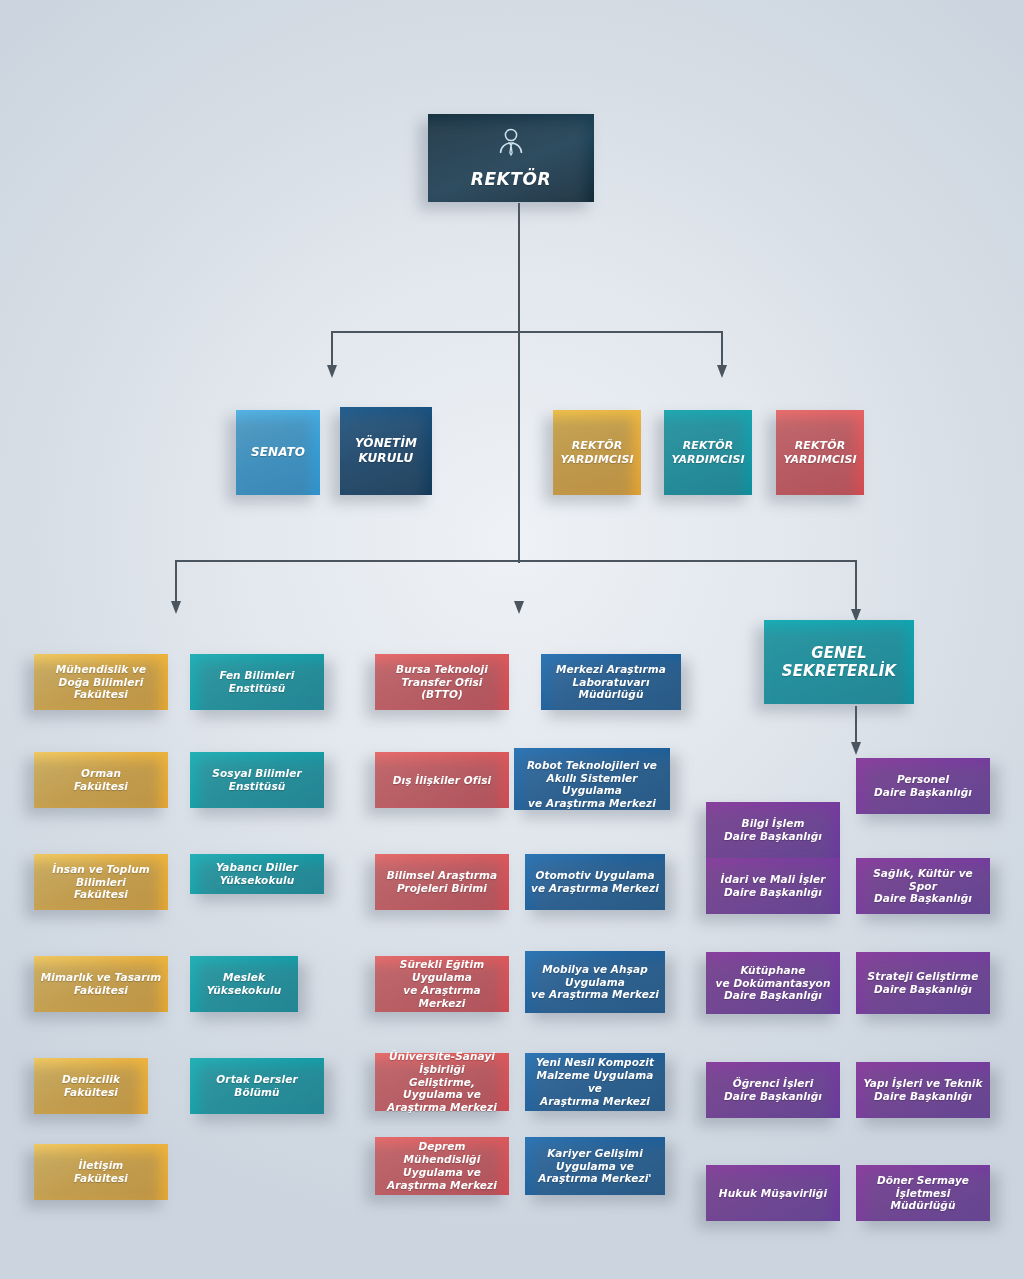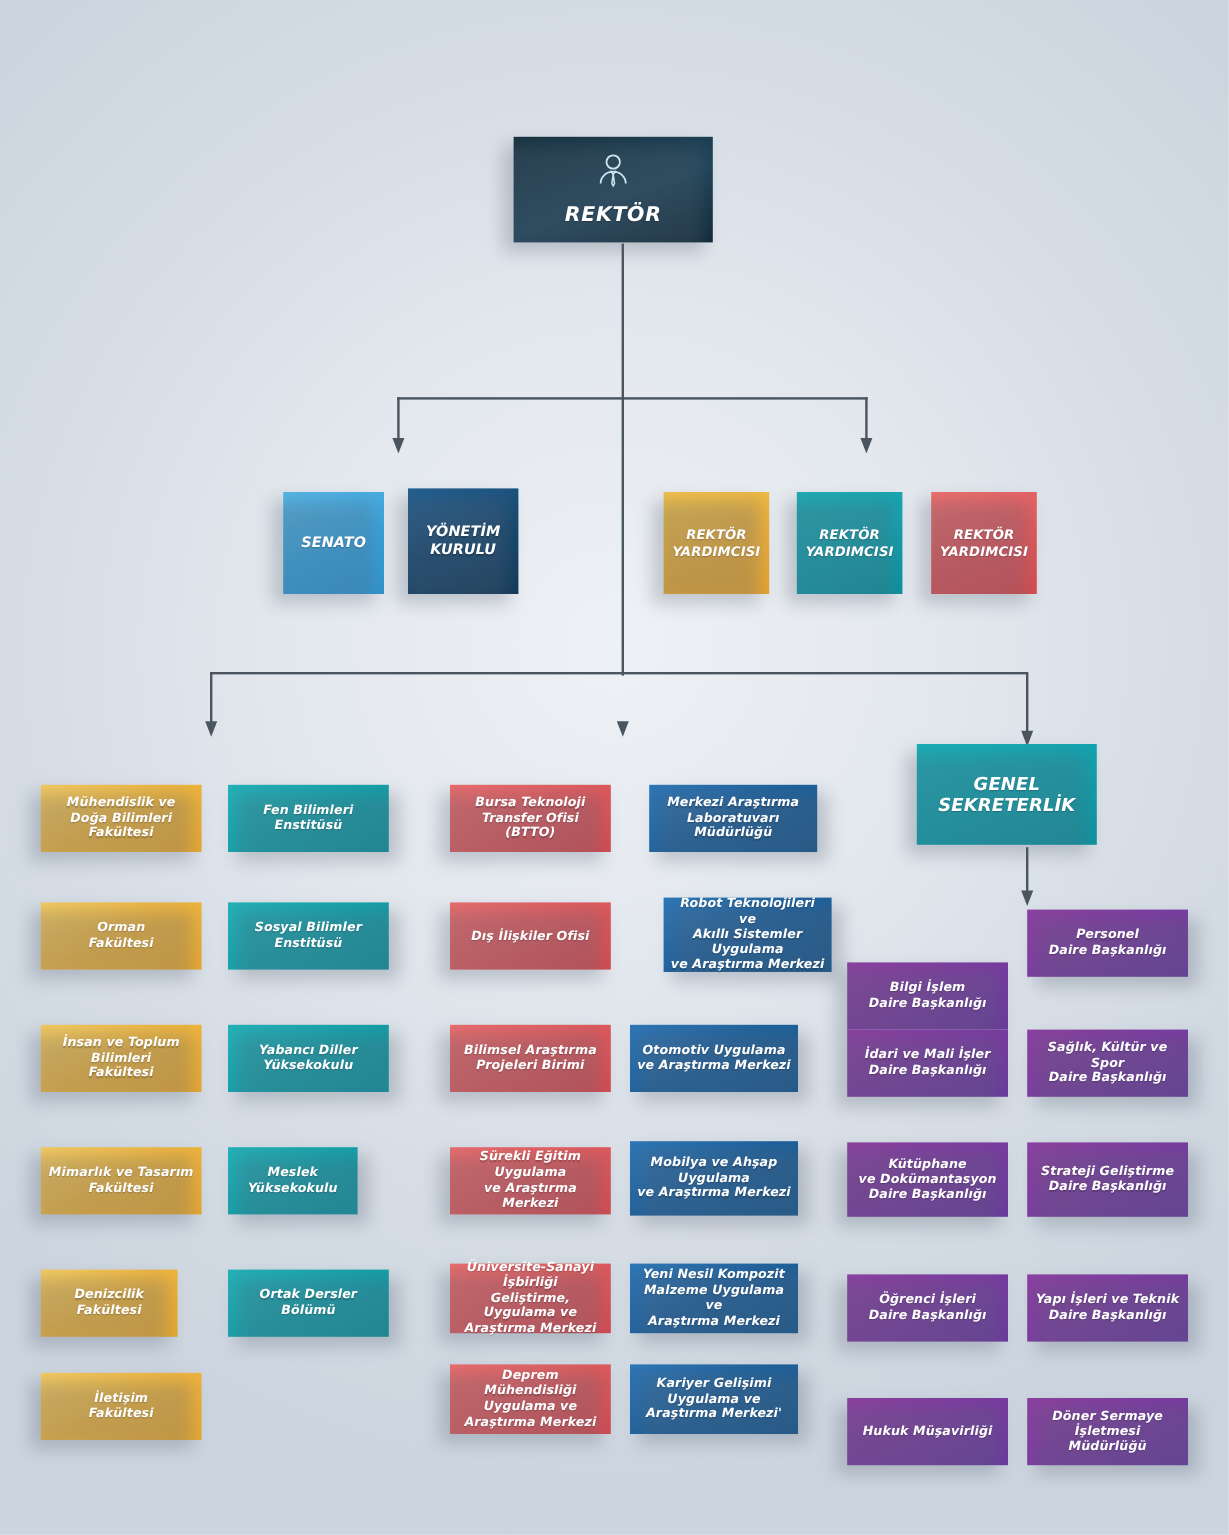--- a/index.html
+++ b/index.html
@@ -166,21 +166,21 @@
     </div>
 
   <div class="node c-teal2 sh-right" style="left:190px;top:654px;width:134px;height:56px;">
     <span class="lbl t105">Fen Bilimleri
 Enstitüsü</span>
     </div>
   <div class="node c-teal2 sh-right" style="left:190px;top:752px;width:134px;height:56px;">
     <span class="lbl t105">Sosyal Bilimler
 Enstitüsü</span>
     </div>
-  <div class="node c-teal2 sh-right" style="left:190px;top:854px;width:134px;height:56px;">
+  <div class="node c-teal2 sh-right" style="left:190px;top:854px;width:134px;height:40px;">
     <span class="lbl t105">Yabancı Diller
 Yüksekokulu</span>
     </div>
   <div class="node c-teal2 sh-right" style="left:190px;top:956px;width:108px;height:56px;">
     <span class="lbl t105">Meslek
 Yüksekokulu</span>
     </div>
   <div class="node c-teal2 sh-right" style="left:190px;top:1058px;width:134px;height:56px;">
     <span class="lbl t105">Ortak Dersler
 Bölümü</span>
@@ -209,21 +209,21 @@
   <div class="node c-red2" style="left:375px;top:1137px;width:134px;height:58px;font-style:italic;">
     <span class="lbl t105">Deprem Mühendisliği
 Uygulama ve
 Araştırma  Merkezi</span>
     </div>
 
   <div class="node c-blue2 sh-right" style="left:525px;top:654px;width:140px;height:56px;margin-left:16px;">
     <span class="lbl t105">Merkezi Araştırma
 Laboratuvarı Müdürlüğü</span>
     </div>
-  <div class="node c-blue2 sh-right" style="left:553px;top:748px;width:140px;height:62px;">
+  <div class="node c-blue2 sh-right" style="left:514px;top:748px;width:156px;height:62px;align-items:flex-end;">
     <span class="lbl t105">Robot Teknolojileri ve
 Akıllı Sistemler Uygulama
 ve Araştırma Merkezi</span>
     </div>
   <div class="node c-blue2 sh-right" style="left:525px;top:854px;width:140px;height:56px;">
     <span class="lbl t105">Otomotiv Uygulama
 ve Araştırma Merkezi</span>
     </div>
   <div class="node c-blue2 sh-right" style="left:525px;top:951px;width:140px;height:62px;">
     <span class="lbl t105">Mobilya ve Ahşap

